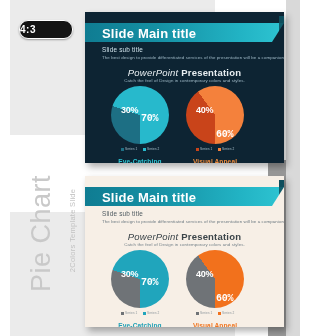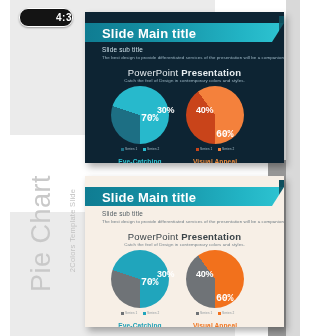--- a/index.html
+++ b/index.html
@@ -23,24 +23,24 @@
     position:absolute;right:0;top:0;width:14px;height:336px;
     background:#d9d9d9;
   }
   .bg-right-strip2{
     position:absolute;right:14px;top:160px;width:18px;height:176px;
     background:#9a9a9a;
   }
 
   
   .badge43{
-    position:absolute;left:19px;top:8px;width:52px;height:17px;
+    position:absolute;left:19px;top:20px;width:52px;height:17px;
     background:#141414;border:1.6px solid #ffffff;border-radius:9px;
     box-shadow:0 1px 2px rgba(0,0,0,.35);
-    display:flex;align-items:center;justify-content:flex-end;
+    display:flex;align-items:center;justify-content:flex-start;
     z-index:30;
   }
   .badge43 span{
     color:#ffffff;font-size:10px;font-weight:bold;letter-spacing:.5px;
     line-height:1;
   }
 
   
   .sidelabel{
     position:absolute;left:6px;top:170px;height:160px;width:70px;
@@ -113,21 +113,21 @@
   }
   .slide-dark .subttl{color:#cfe2ea;}
   .slide-dark .desc{color:#9fb9c6;}
   .slide-light .subttl{color:#4f5a60;}
   .slide-light .desc{color:#6d7a82;}
 
   .hdr{
     position:absolute;left:0;top:55px;width:100%;text-align:center;
     font-size:9.5px;letter-spacing:.2px;
   }
-  .hdr .h-l{font-weight:normal;}
+  .hdr .h-l{font-weight:normal;font-style:italic;}
   .hdr .h-r{font-weight:bold;}
   .hdr-sub{
     position:absolute;left:0;top:66px;width:100%;text-align:center;
     font-size:4.4px;letter-spacing:.1px;
   }
   .slide-dark .hdr{color:#e8eef1;}
   .slide-dark .hdr-sub{color:#9fb9c6;}
   .slide-light .hdr{color:#3b4449;}
   .slide-light .hdr-sub{color:#75828a;}
 
@@ -138,21 +138,21 @@
 
   .pie{
     position:relative;width:58px;height:58px;border-radius:50%;
     margin:0 auto;
   }
   .pie-lbl{
     position:absolute;font-weight:bold;color:#ffffff;
     font-size:9px;letter-spacing:-.2px;
   }
   .pie-lbl.big-pct{font-size:10px;font-family:Liberation Mono, monospace;}
-  .lbl-30{left:10px;top:19px;margin-left:36px;}
+  .lbl-30{left:10px;top:19px;}
   .lbl-70{left:30px;top:27px;}
   .lbl-40{left:10px;top:19px;}
   .lbl-60{left:30px;top:27px;margin-top:16px;}
 
   .legend{
     display:flex;justify-content:center;gap:5px;margin-top:3px;
   }
   .legend .li{display:flex;align-items:center;gap:1.5px;}
   .legend .sw{width:3px;height:3px;display:block;}
   .legend .lt{font-size:3.2px;letter-spacing:.1px;white-space:nowrap;}

